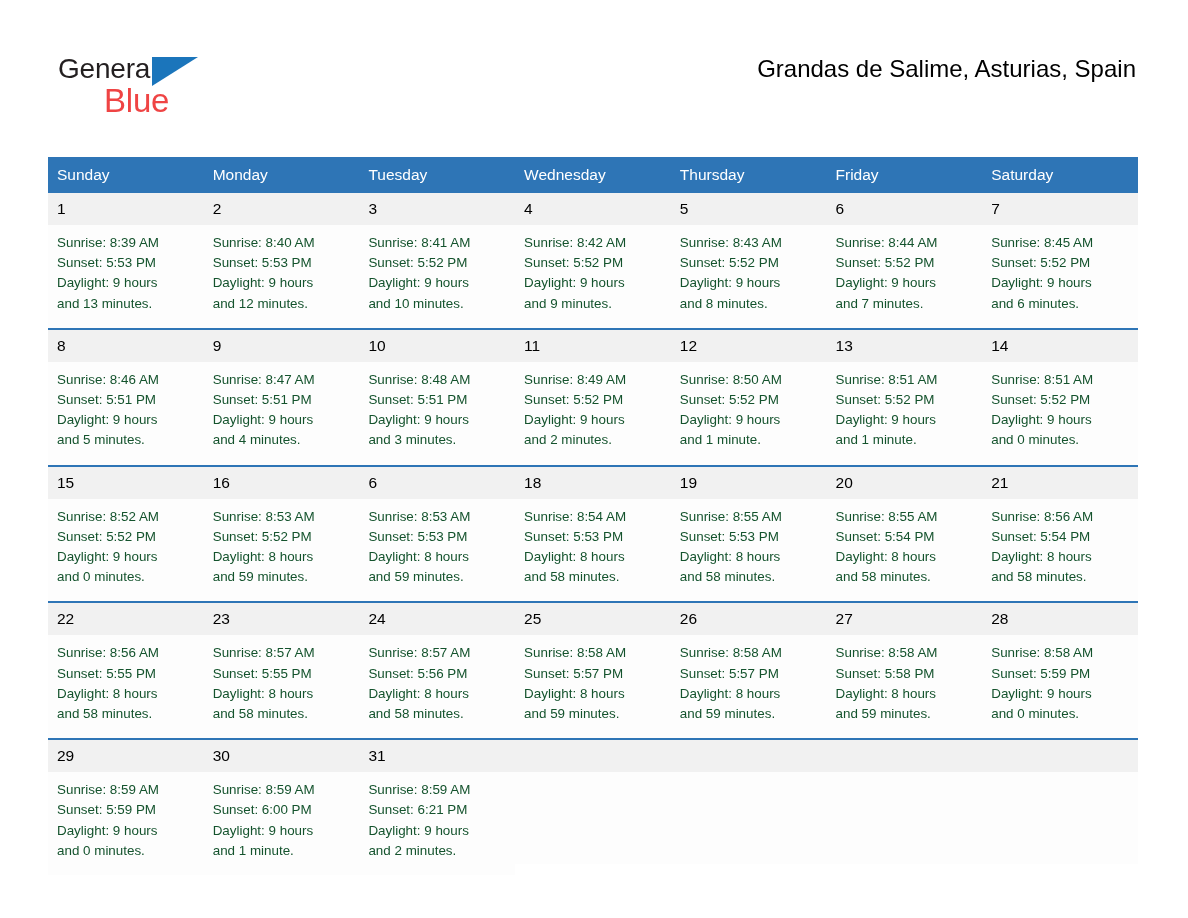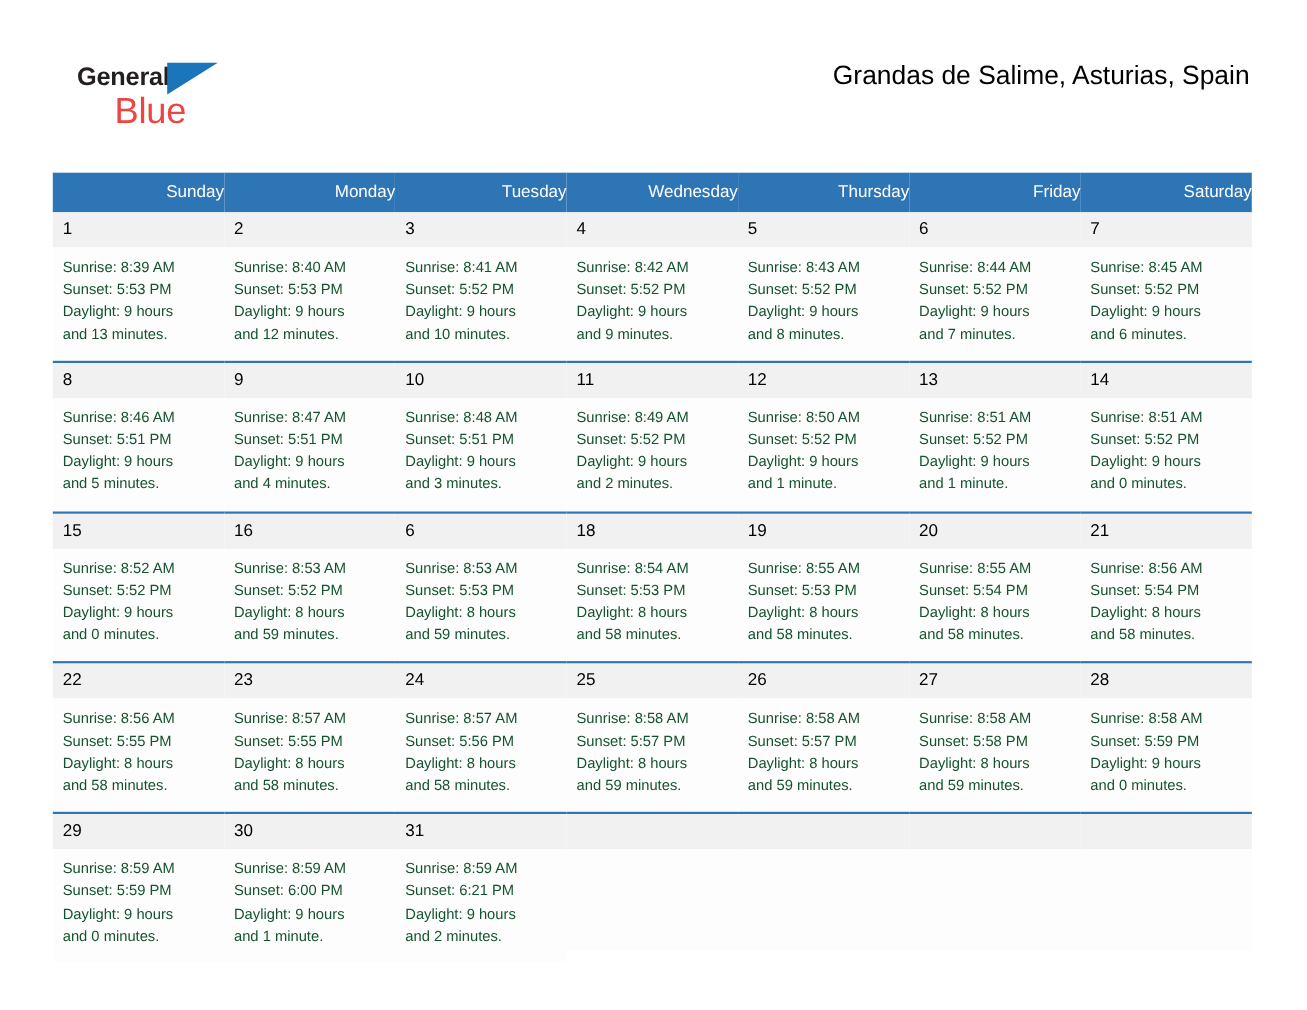--- a/index.html
+++ b/index.html
@@ -31,28 +31,27 @@
   }
   .brand {
     position: absolute;
     left: 58px;
     top: 50px;
     width: 220px;
     height: 70px;
   }
   .brand-general {
     position: absolute;
-    left: 12px;
+    left: 0;
     top: 0;
-    font-size: 23px;
+    font-size: 28px;
     line-height: 38px;
     letter-spacing: -0.2px;
     color: #231f20;
     font-family: "Liberation Sans", sans-serif;
-    font-weight: bold;
   }
   .brand-triangle {
     position: absolute;
     left: 94px;
     top: 7px;
     width: 0;
     height: 0;
     border-left: 46px solid #1b75bb;
     border-bottom: 29px solid transparent;
   }
@@ -95,21 +94,21 @@
     top: 157px;
     width: 1090px;
     border-collapse: collapse;
     table-layout: fixed;
   }
   .calendar th {
     background: #2e75b6;
     color: #ffffff;
     font-size: 15.5px;
     font-weight: normal;
-    text-align: right;
+    text-align: left;
     padding: 8px 0 9px 9px;
     height: 19px;
     border: none;
   }
   .calendar td {
     vertical-align: top;
     padding: 0;
     border: none;
     width: 155.7px;
   }

